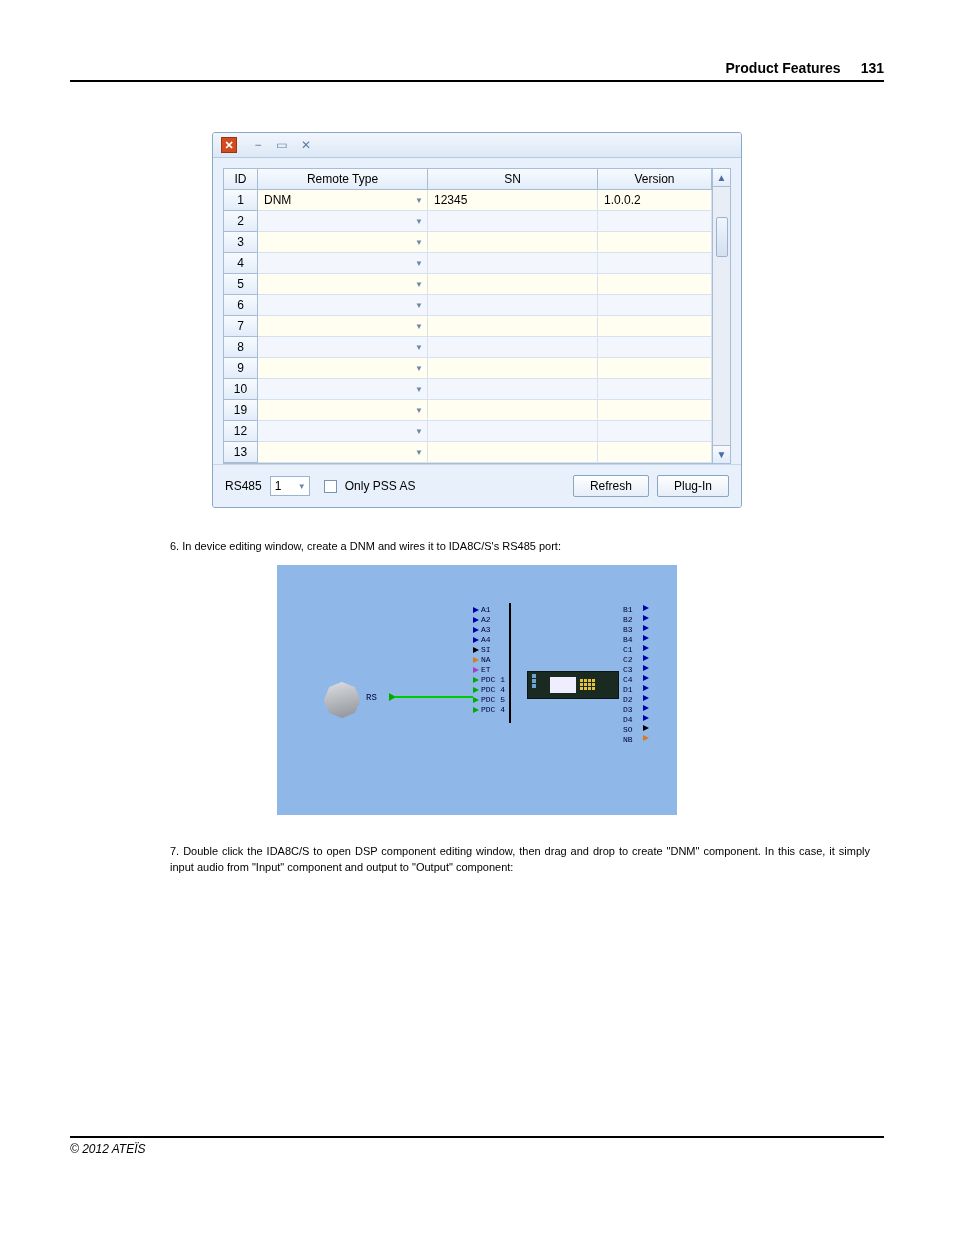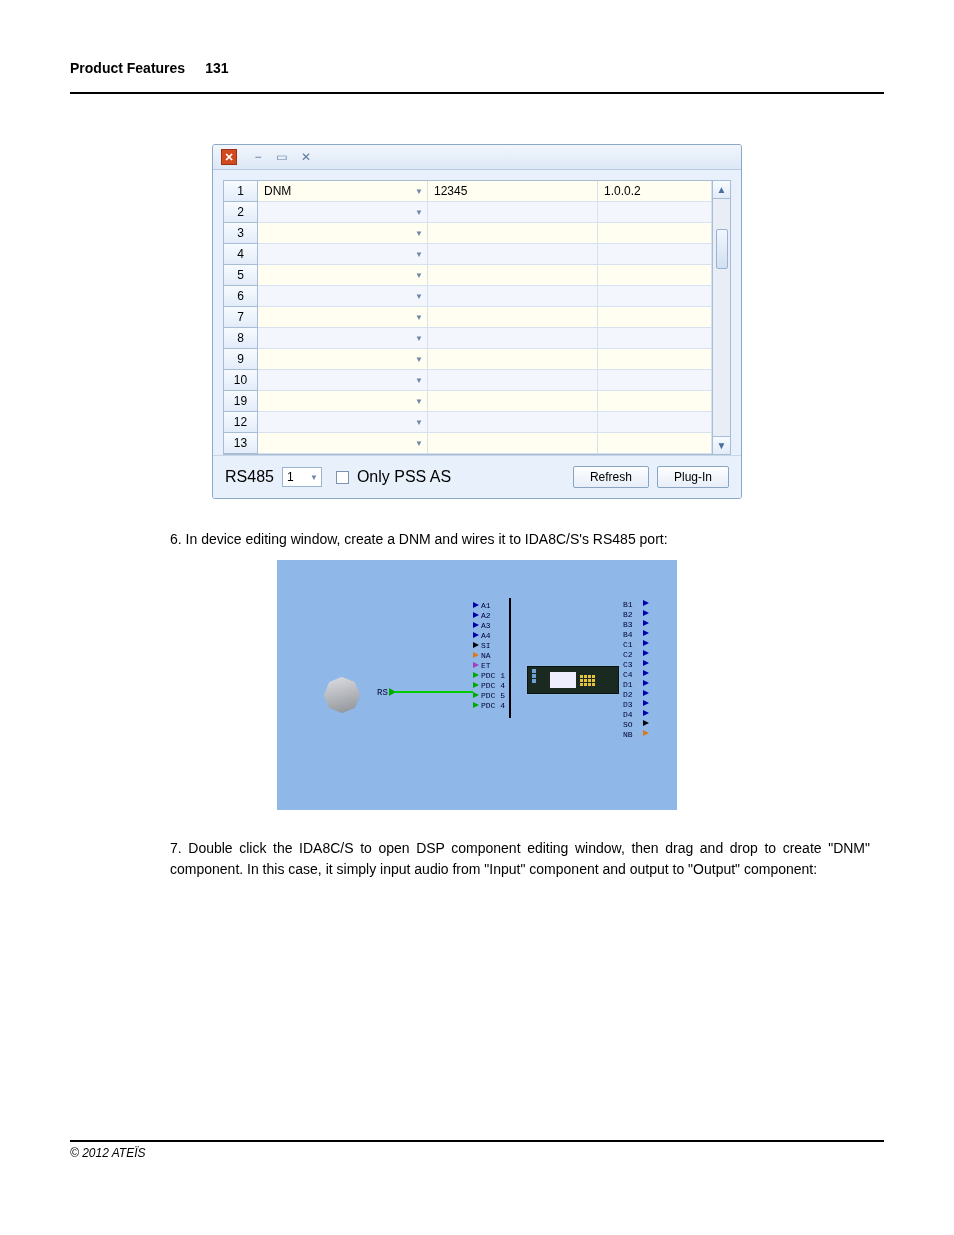--- a/index.html
+++ b/index.html
@@ -1,17 +1,17 @@
 <!DOCTYPE html>
 <html><head>
 <meta charset="utf-8">
 <style>
 * { box-sizing: border-box; margin: 0; padding: 0; }
 body { font-family: Arial, Helvetica, sans-serif; font-size: 13px; color: #000; background: #fff; width: 954px; margin: 0 auto; padding: 60px 70px 40px; }
-.page-header { display: flex; justify-content: flex-start; align-items: center; border-bottom: 2px solid #000; padding-bottom: 16px; margin-bottom: 50px; }
+.page-header { display: flex; justify-content: flex-end; align-items: center; border-bottom: 2px solid #000; padding-bottom: 4px; margin-bottom: 50px; }
 .page-header .section-title { font-weight: bold; font-size: 14px; margin-right: 20px; }
 .page-header .page-num { font-weight: bold; font-size: 14px; }
 .app-window { width: 530px; margin: 0 auto 30px; border: 1px solid #8aa8c8; border-radius: 3px; overflow: hidden; background: #e8f0fb; }
 .titlebar { display: flex; align-items: center; background: linear-gradient(#f2f6fc,#dce8f6); border-bottom: 1px solid #b7c9de; padding: 4px 8px; }
 .titlebar .app-icon { width: 16px; height: 16px; background: #d24a1f; display: inline-flex; align-items: center; justify-content: center; color: #fff; font-weight: bold; font-size: 11px; margin-right: 6px; border: 1px solid #9c3312; }
 .titlebar .title-text { color: #5a6c86; font-size: 14px; flex: 1; }
 .titlebar .win-btn { width: 18px; height: 14px; margin-left: 6px; display: inline-flex; align-items: center; justify-content: center; color: #5f7ca2; font-size: 12px; cursor: pointer; }
 .table-wrap { padding: 10px 10px 0; display: flex; }
 .grid { flex: 1; border: 1px solid #a8bdd4; background: #fff; }
 .grid-header, .grid-row { display: flex; }
@@ -23,33 +23,33 @@
 .c-id { width: 34px; justify-content: center; background: linear-gradient(#f7fbff,#e2ecf9) !important; border-right: 1px solid #a8bdd4 !important; border-bottom: 1px solid #a8bdd4 !important; text-align: center; }
 .c-type { width: 170px; position: relative; }
 .c-sn { width: 170px; }
 .c-ver { flex: 1; }
 .dd-arrow { position: absolute; right: 4px; top: 50%; transform: translateY(-50%); color: #6e87a6; font-size: 8px; cursor: pointer; }
 .vscroll { width: 18px; background: #e9eef6; border: 1px solid #a8bdd4; border-left: none; display: flex; flex-direction: column; align-items: center; }
 .vscroll .arrow { width: 100%; height: 18px; display: flex; align-items: center; justify-content: center; color: #4b6ea0; font-size: 10px; cursor: pointer; background: linear-gradient(#f7fbff,#e2ecf9); border-bottom: 1px solid #a8bdd4; }
 .vscroll .arrow.down { border-top: 1px solid #a8bdd4; border-bottom: none; margin-top: auto; }
 .vscroll .thumb { width: 12px; height: 40px; margin-top: 30px; background: linear-gradient(#f0f5fd,#d3e0f0); border: 1px solid #9ab3d1; border-radius: 2px; }
 .bottom-bar { padding: 10px 12px; display: flex; align-items: center; gap: 8px; background: #e8f0fb; border-top: 1px solid #c7d6e8; }
-.bottom-bar .lbl { font-size: 16px; }
+.bottom-bar .lbl { font-size: 12px; }
 .bottom-bar .mini-select { width: 40px; height: 20px; border: 1px solid #9ab3d1; background: #fff; display: inline-flex; align-items: center; padding: 0 4px; font-size: 12px; position: relative; }
 .bottom-bar .mini-select .dd-arrow { right: 3px; }
 .bottom-bar .chk { width: 13px; height: 13px; border: 1px solid #7a94b6; background: #fff; margin-left: 6px; }
 .bottom-bar .spacer { flex: 1; }
 .bottom-bar .btn { border: 1px solid #8aa4c4; background: linear-gradient(#fdfeff,#e7eef8); padding: 3px 16px; font-size: 12px; cursor: pointer; border-radius: 2px; }
-.step-text { font-size: 14px; line-height: 1.5; margin: 20px 0 10px 100px; max-width: 700px; text-align: justify; }
+.step-text { font-size: 11px; line-height: 1.5; margin: 20px 0 10px 100px; max-width: 700px; text-align: justify; }
 .step-text.step7 { margin-top: 28px; }
 .diagram { width: 400px; height: 250px; margin: 10px auto 0; background: #8fb8e8; position: relative; overflow: hidden; }
 .dot-grid { position: absolute; inset: 8px; background-image: radial-gradient(#2a4a70 0.7px, transparent 0.7px); background-size: 10px 10px; }
 .dnm-block { position: absolute; left: 48px; top: 118px; width: 44px; height: 40px; }
 .dnm-oct { width: 34px; height: 34px; background: linear-gradient(145deg,#e0e2e6,#8a8d93); transform: rotate(22deg); clip-path: polygon(30% 0,70% 0,100% 30%,100% 70%,70% 100%,30% 100%,0 70%,0 30%); box-shadow: 1px 1px 3px rgba(0,0,0,.4); }
-.rs-label { position: absolute; left: 100px; top: 128px; font-size: 9px; font-family: 'Courier New', monospace; color: #003; }
+.rs-label { position: absolute; left: 89px; top: 128px; font-size: 9px; font-family: 'Courier New', monospace; color: #003; }
 .tri-g { position: absolute; width: 0; height: 0; border-top: 4px solid transparent; border-bottom: 4px solid transparent; border-left: 7px solid #0a0; }
 .wire { position: absolute; left: 118px; top: 131px; width: 78px; height: 2px; background: #0c0; }
 .mid-block { position: absolute; left: 196px; top: 40px; width: 12px; }
 .mid-block .port { display: flex; align-items: center; height: 10px; font-size: 8px; font-family: 'Courier New', monospace; color: #003; }
 .mid-block .port .ptxt { margin-left: 2px; white-space: nowrap; }
 .mid-block .tri { width: 0; height: 0; border-top: 3px solid transparent; border-bottom: 3px solid transparent; border-left: 6px solid #00a; }
 .mid-block .tri.g { border-left-color: #0a0; }
 .mid-block .tri.o { border-left-color: #d87a1a; }
 .mid-block .tri.p { border-left-color: #a040c0; }
 .mid-block .tri.k { border-left-color: #000; }
@@ -79,20 +79,26 @@
 
 <div class="app-window">
   <div class="titlebar">
     <span class="app-icon">✕</span>
     <span class="win-btn">−</span>
     <span class="win-btn">▭</span>
     <span class="win-btn">✕</span>
   </div>
   <div class="table-wrap">
     <div class="grid">
+      <div class="grid-header">
+        <div class="hcell c-id">ID</div>
+        <div class="hcell c-type">Remote Type</div>
+        <div class="hcell c-sn">SN</div>
+        <div class="hcell c-ver">Version</div>
+      </div>
       <div id="grid-body">
           <div class="grid-row">
             <div class="cell c-id">1</div>
             <div class="cell c-type">DNM<span class="dd-arrow">▼</span></div>
             <div class="cell c-sn">12345</div>
             <div class="cell c-ver">1.0.0.2</div>
           </div>
           <div class="grid-row">
             <div class="cell c-id">2</div>
             <div class="cell c-type">

